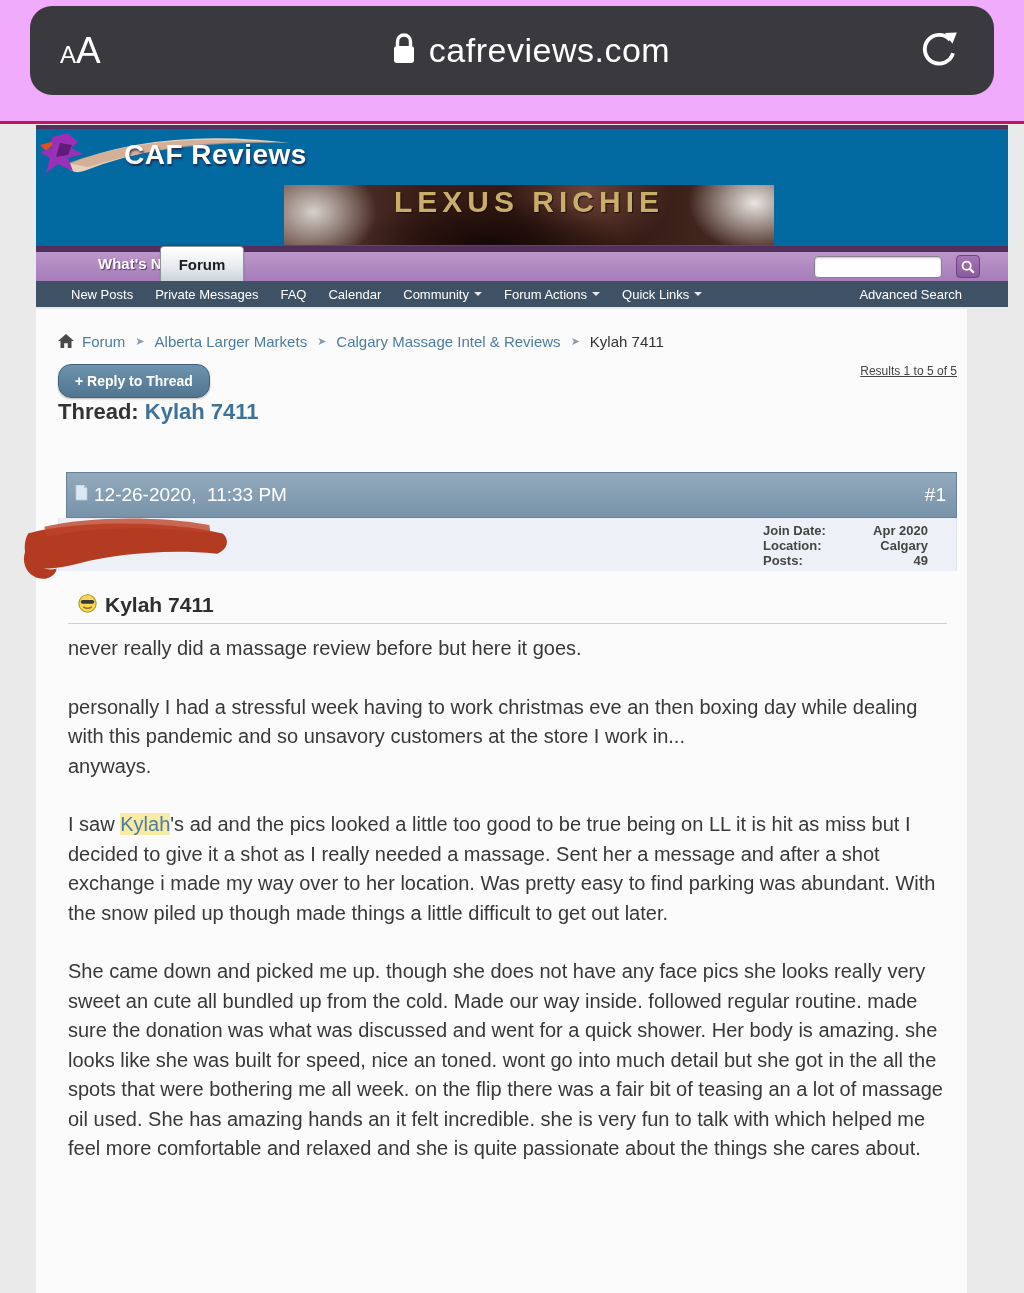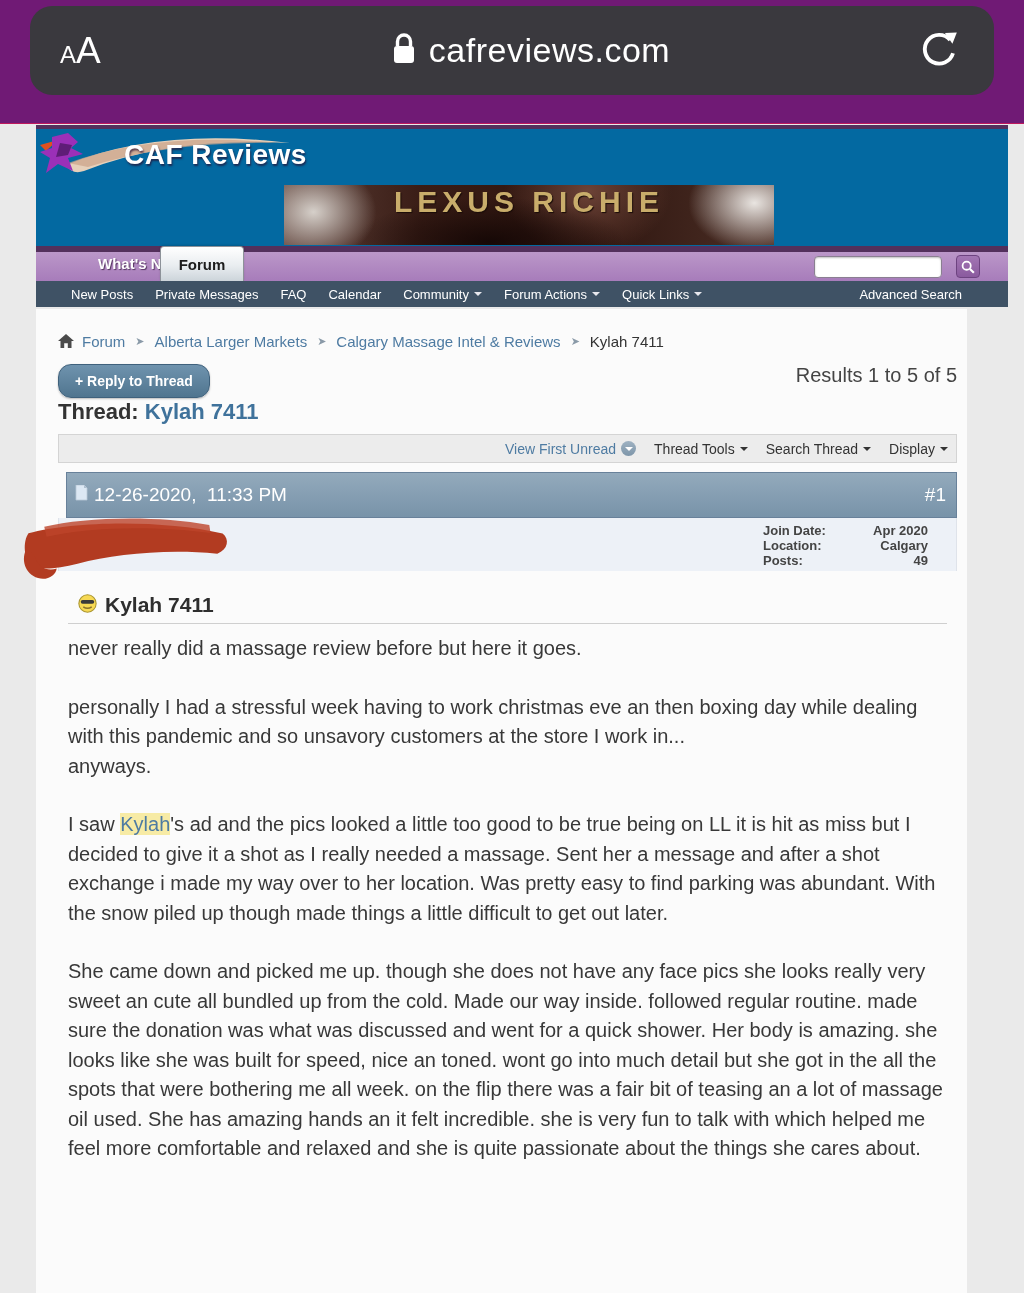--- a/index.html
+++ b/index.html
@@ -1,21 +1,21 @@
 <!DOCTYPE html>
 <html><head>
 <meta charset="utf-8">
 <style>
   * { margin:0; padding:0; box-sizing:border-box; }
   html,body { background:#dcdcdc; }
   body { font-family:"Liberation Sans", sans-serif; }
   .screen { position:relative; width:1024px; height:1293px; background:#eaeaea; overflow:hidden; margin:0 auto; }
 
   
-  .safari { position:absolute; top:0; left:0; width:1024px; height:124px; background:#701a75; border-bottom:1px solid #be185d; }
+  .safari { position:absolute; top:0; left:0; width:1024px; height:124px; background:#f0abfc; border-bottom:3px solid #be185d; }
   .url-pill { position:absolute; left:30px; right:30px; top:6px; height:89px; background:#3a393e; border-radius:22px; }
   .aa-btn { position:absolute; left:30px; top:24px; color:#fff; cursor:pointer; }
   .aa-small { font-size:24px; }
   .aa-large { font-size:37px; }
   .url-center { position:absolute; left:0; right:0; top:0; height:89px; display:flex; align-items:center; justify-content:center; gap:12px; color:#fff;padding-left:37px; }
   .url-text { font-size:34px; font-weight:400; letter-spacing:0.5px; }
   .reload-btn { position:absolute; right:32px; top:22px; width:46px; height:46px; cursor:pointer; }
 
   
   .site { position:absolute; left:36px; top:125px; width:972px; }
@@ -51,21 +51,21 @@
   
   .content { position:absolute; left:36px; top:309px; width:931px; height:984px; background:#fbfbfb; }
 
   .breadcrumb { position:absolute; left:22px; top:24px; display:flex; align-items:center; font-size:15px; color:#4e7ba2; }
   .crumb { cursor:pointer; color:#4e7ba2; }
   .crumb-last { color:#333; cursor:default; }
   .crumb-sep { color:#8a9aa8; font-size:11px; margin:0 10px; }
   .home-ico { margin-right:8px; display:flex; }
 
   .reply-btn { position:absolute; left:22px; top:55px; height:27px; padding:16px 16px; background:linear-gradient(#6f93ae,#50758f); border:1px solid #3f617c; border-radius:13px; color:#fff; font-size:14px; font-weight:bold; display:flex; align-items:center; cursor:pointer; box-shadow:0 1px 2px rgba(0,0,0,.25); }
-  .results { position:absolute; right:10px; top:55px; font-size:20px; color:#444; }
+  .results { position:absolute; right:10px; top:55px; font-size:12px; color:#444;text-decoration:underline; }
 
   .thread-h { position:absolute; left:22px; top:90px; font-size:22px; font-weight:bold; color:#333; }
   .thread-h .t-title { color:#3f729b; cursor:pointer; }
 
   .toolbar { position:absolute; left:22px; top:125px; width:899px; height:29px; background:#ececec; border:1px solid #d4d4d4; display:flex; align-items:center; justify-content:flex-end; font-size:14px; color:#333; padding-right:8px; gap:18px; }
   .tb-link { color:#4e7ba2; cursor:pointer; display:flex; align-items:center; gap:5px; }
   .tb-item { cursor:pointer; display:flex; align-items:center; }
   .vfu-circle { width:15px; height:15px; border-radius:50%; background:linear-gradient(#9fb2c2,#7d95a9); display:flex; align-items:center; justify-content:center; }
   .vfu-circle i { display:block; width:0; height:0; border:4px solid transparent; border-top-color:#fff; margin-top:4px; }
 
@@ -194,40 +194,20 @@
     </div>
 
     <div class="reply-btn">+ Reply to Thread</div>
     <div class="results">Results 1 to 5 of 5</div>
 
     <div class="thread-h">
       <span>Thread:</span>
       <span class="t-title">Kylah 7411</span>
     </div>
 
-    <div class="toolbar">
-      <span class="tb-link">
-        <span>View First Unread</span>
-        <span class="vfu-circle">
-            <i></i>
-          </span>
-      </span>
-      <span class="tb-item">
-          <span>Thread Tools</span>
-          <i class="caret-d"></i>
-        </span>
-      <span class="tb-item">
-          <span>Search Thread</span>
-          <i class="caret-d"></i>
-        </span>
-      <span class="tb-item">
-          <span>Display</span>
-          <i class="caret-d"></i>
-        </span>
-    </div>
 
     <div class="post">
       <div class="post-datebar">
         <span>
           <svg width="13" height="16" viewBox="0 0 13 16">
               <path d="M1 0 H9 L12 3 V15 H1 Z" fill="#dce8f4" stroke="#b9c9d8" stroke-width="0.8"></path>
               <path d="M9 0 L9 3 L12 3 Z" fill="#aebfcf"></path>
             </svg>
         </span>
         <span class="post-date">12-26-2020,  11:33 PM</span>

